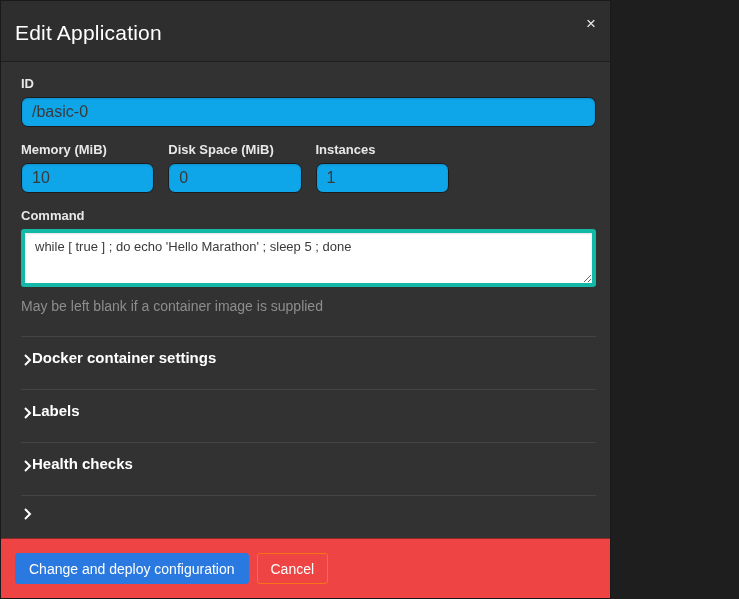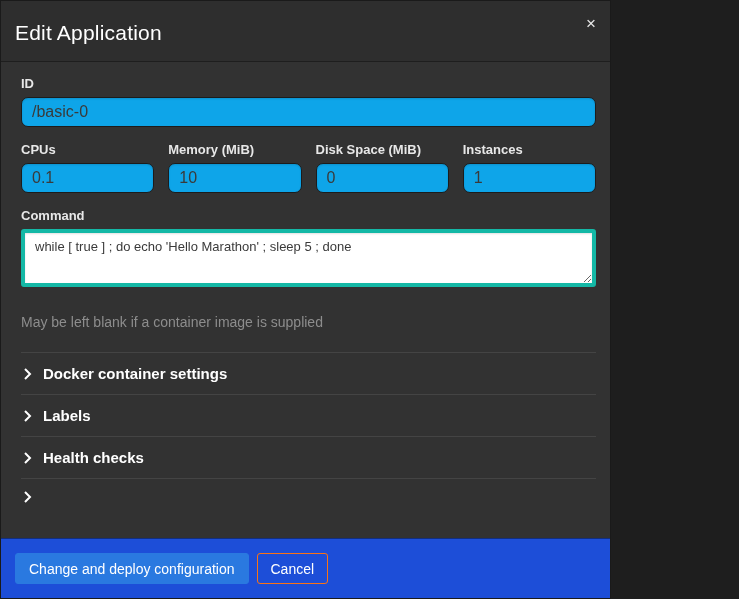--- a/index.html
+++ b/index.html
@@ -86,46 +86,46 @@
     border: 4px solid #14b8a6;
     border-radius: 3px;
     padding: 6px 10px;
     font-size: 13px;
     color: #3a3a3a;
     font-family: "Liberation Sans", sans-serif;
     resize: vertical;
     box-shadow: inset 0 1px 2px rgba(0,0,0,0.12);
   }
   .help-text {
-    margin-top: 23px;
+    margin-top: 7px;
     font-size: 14px;
     color: #8d8d8d;
   }
 
   
   .sections { margin-top: 22px; }
   .section-row {
     display: flex;
-    align-items: center;
-    gap: 11px;
+    align-items: flex-end;
     padding: 12px 2px;
     border-top: 1px solid rgba(255,255,255,0.09);
     cursor: pointer;
+    margin-top: 11px;
   }
   .section-label {
     font-size: 15px;
     font-weight: 700;
     color: #ffffff;
   }
   .chevron { display: inline-flex; align-items: center; }
 
   
   .modal-footer {
     flex: 0 0 auto;
-    background: #1d4ed8;
+    background: #ef4444;
     border-top: 1px solid rgba(0,0,0,0.4);
     padding: 14px;
     display: flex;
     gap: 8px;
   }
   .btn {
     height: 31px;
     padding: 0 13px;
     border-radius: 3px;
     font-size: 14px;
@@ -155,24 +155,20 @@
 
   <div class="modal-body">
 
     <div class="field">
       <label class="field-label">ID</label>
       <input class="text-input" type="text" value="/basic-0" style="">
     </div>
 
     <div class="grid-4">
       <div>
-        <label class="field-label">CPUs</label>
-        <input class="text-input" type="text" value="0.1" style="">
-      </div>
-      <div>
         <label class="field-label">Memory (MiB)</label>
         <input class="text-input" type="text" value="10" style="">
       </div>
       <div>
         <label class="field-label">Disk Space (MiB)</label>
         <input class="text-input" type="text" value="0" style="">
       </div>
       <div>
         <label class="field-label">Instances</label>
         <input class="text-input" type="text" value="1" style="">

